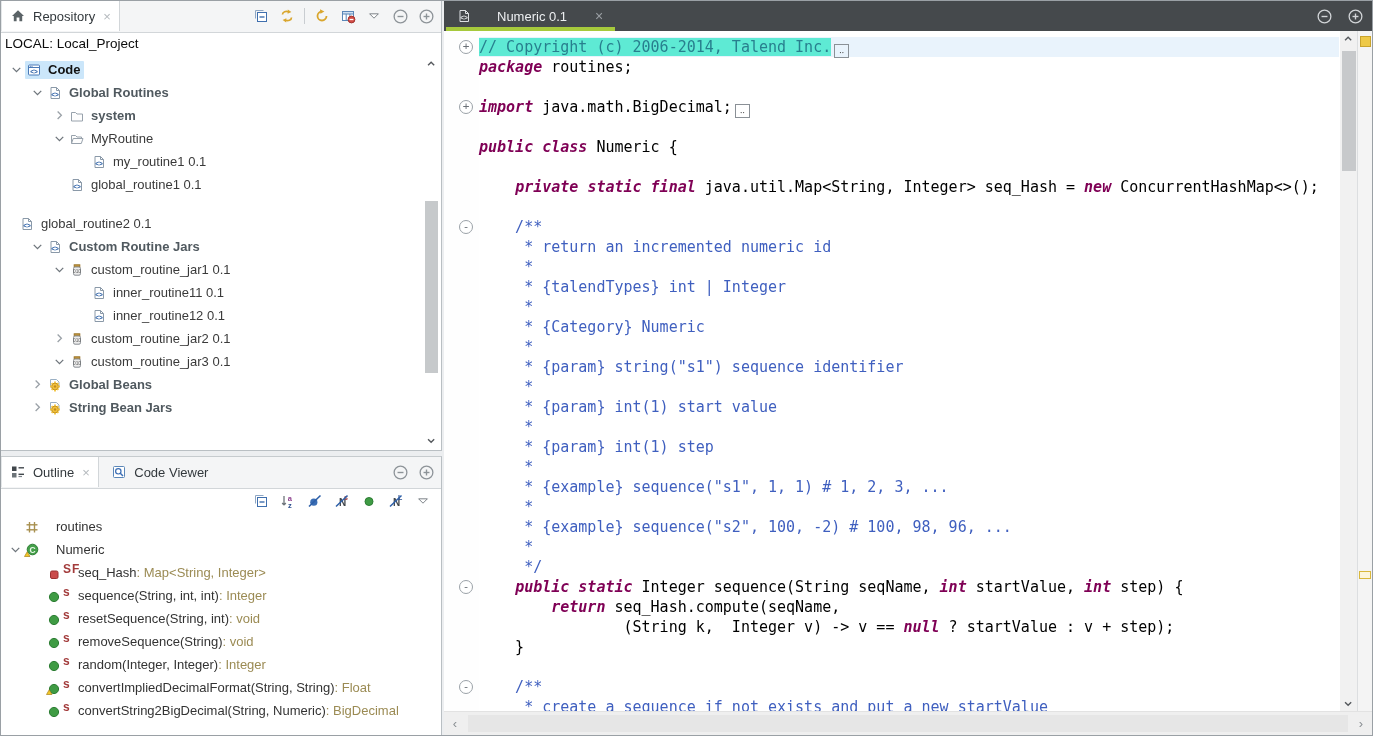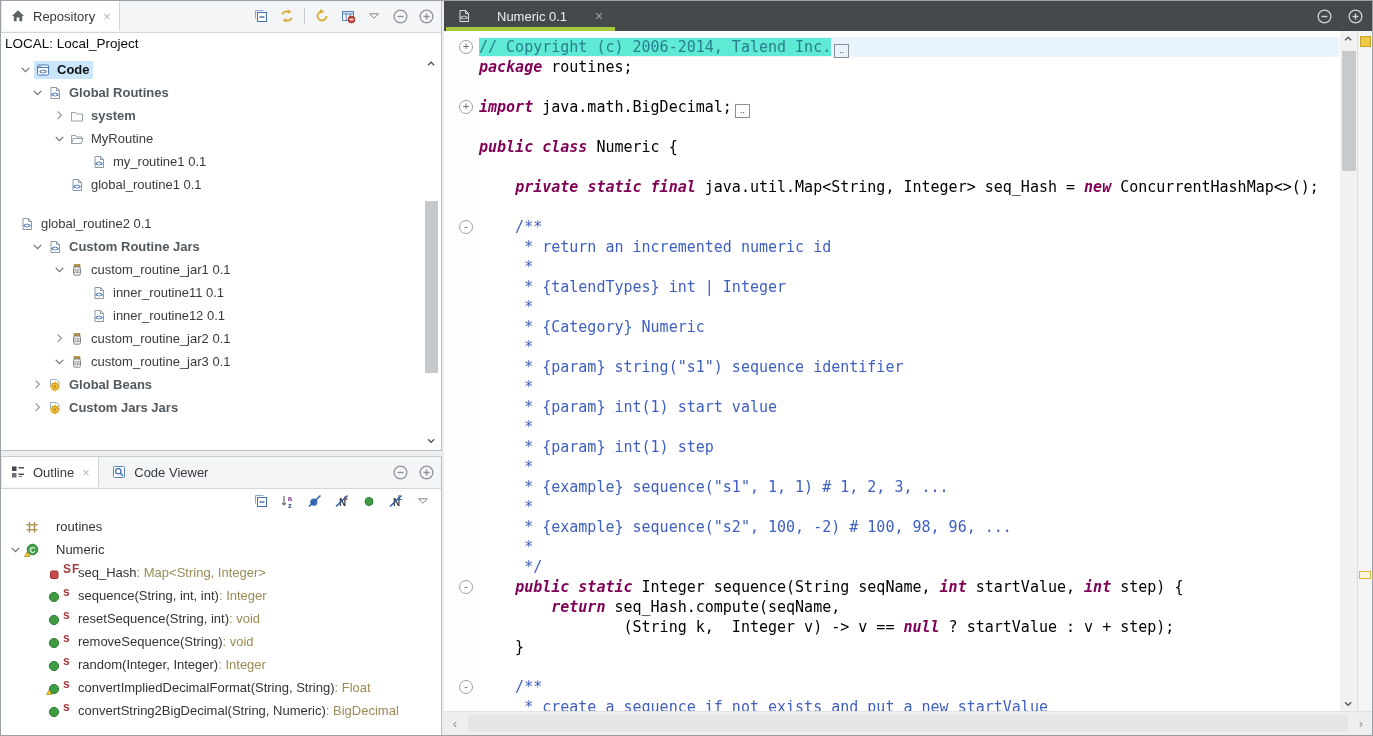--- a/index.html
+++ b/index.html
@@ -150,21 +150,21 @@
               <circle cx="8" cy="8" r="6" fill="none" stroke="#8d9398" stroke-width="1.2"></circle>
               <line x1="5.2" y1="8" x2="10.8" y2="8" stroke="#8d9398" stroke-width="1.3"></line>
               <line x1="8" y1="5.2" x2="8" y2="10.8" stroke="#8d9398" stroke-width="1.3"></line>
             </svg>
           </span>
         </div>
     </div>
     <div class="repo-project">LOCAL: Local_Project</div>
     <div class="repo-tree">
       <div>
-          <div class="trow b sel" style="padding-left: 16px;">
+          <div class="trow b sel" style="padding-left: 7px;">
             <span class="chev">
               <svg width="15" height="15" viewBox="0 0 16 16">
                 <polyline points="4,6.3 8,10.3 12,6.3" fill="none" stroke="#6e757b" stroke-width="1.4"></polyline>
               </svg>
             </span>
             <span class="selbg">
               <span class="ticon">
                 <svg width="16" height="16" viewBox="0 0 16 16">
                   <rect x="2.5" y="3" width="11" height="10" rx="1" fill="#fff" stroke="#4a7ab8"></rect>
                   <line x1="2.5" y1="5.5" x2="13.5" y2="5.5" stroke="#4a7ab8"></line>
@@ -401,21 +401,21 @@
                     <line x1="3.1" y1="9.5" x2="4.7" y2="9.5"></line>
                     <line x1="11.3" y1="9.5" x2="12.9" y2="9.5"></line>
                     <line x1="4.6" y1="6.1" x2="5.7" y2="7.2"></line>
                     <line x1="10.3" y1="11.8" x2="11.4" y2="12.9"></line>
                     <line x1="11.4" y1="6.1" x2="10.3" y2="7.2"></line>
                     <line x1="5.7" y1="11.8" x2="4.6" y2="12.9"></line>
                   </g>
                   <circle cx="8" cy="9.5" r="1.2" fill="#c08820"></circle>
                 </svg>
               </span>
-              <span class="tlabel">Custom Jars Jars</span>
+              <span class="tlabel">String Bean Jars</span>
             </span>
           </div>
         </div>
       <div class="tree-scroll">
         <span class="arr" style="top:0">
             <svg width="14" height="14" viewBox="0 0 16 16">
               <polyline points="3.5,9.5 7,6 10.5,9.5" fill="none" stroke="#55595d" stroke-width="1.6"></polyline>
             </svg>
           </span>
         <div class="thumb" style="top:144px;height:172px;"></div>

